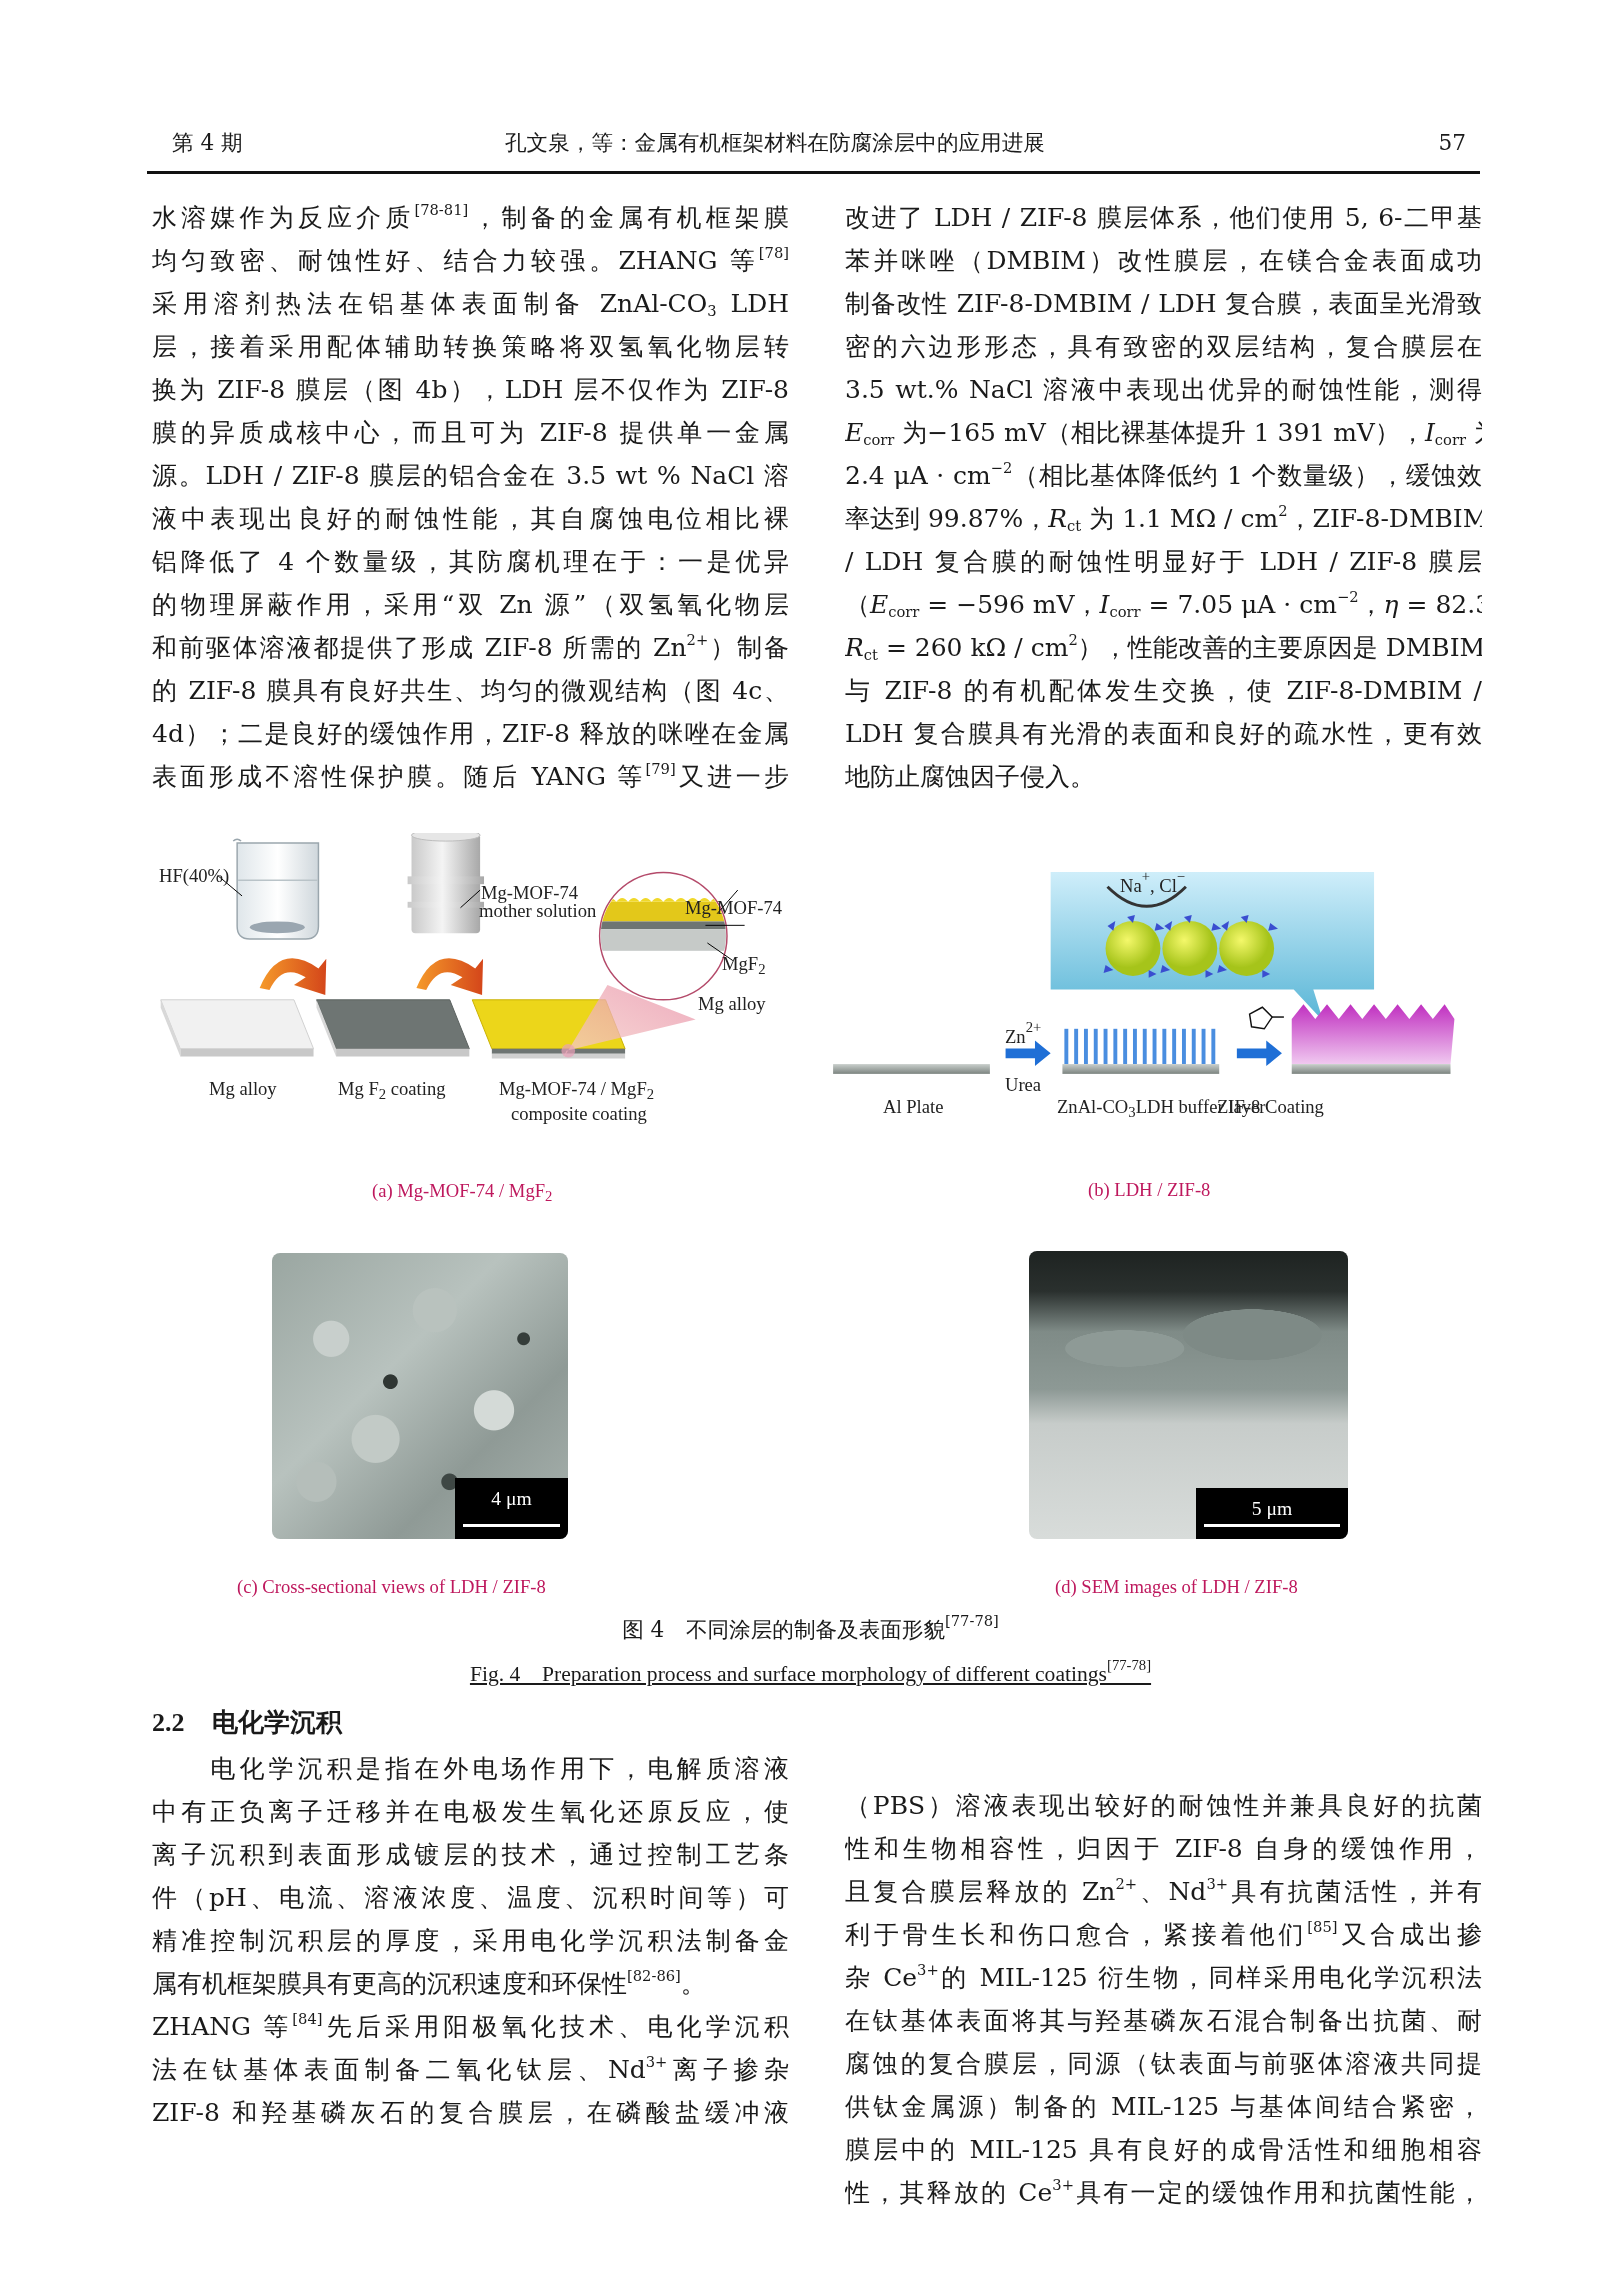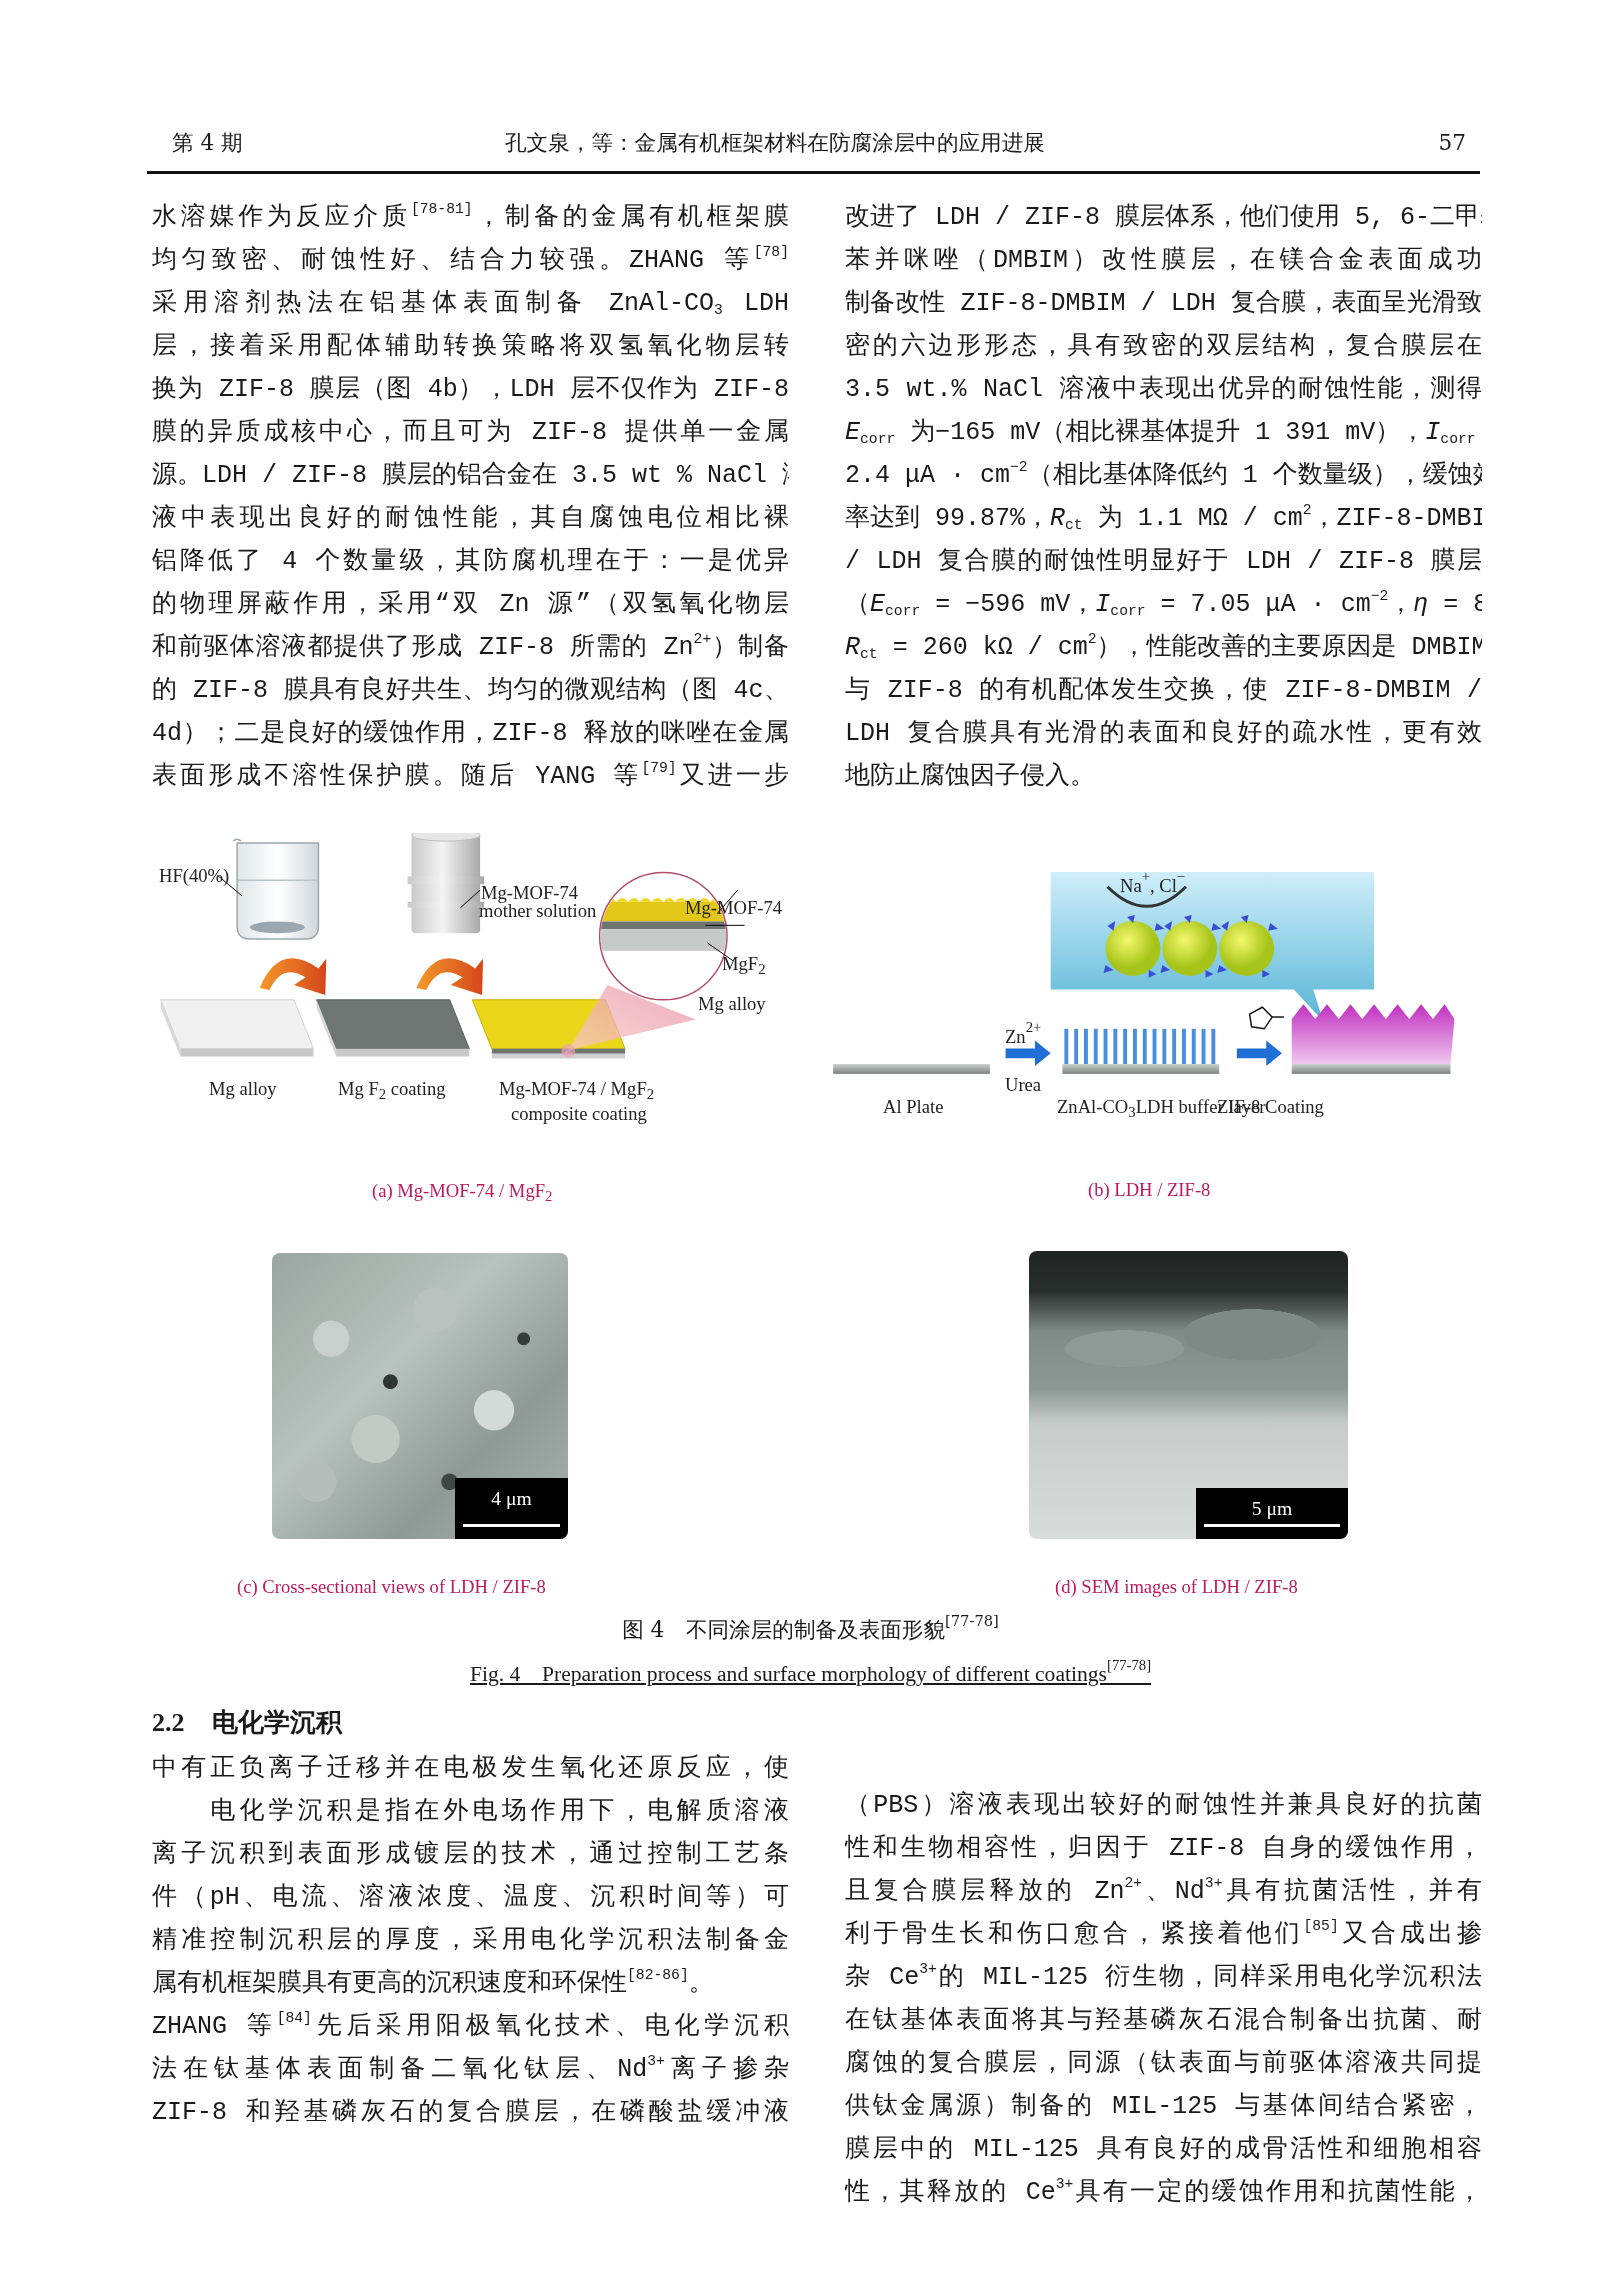--- a/index.html
+++ b/index.html
@@ -5,21 +5,21 @@
   html, body { margin: 0; padding: 0; background: #ffffff; }
   body { width: 1621px; height: 2293px; position: relative; overflow: hidden;
          font-family: "DejaVu Serif", "Liberation Serif", serif; color: #1a1a1a; }
   .header { position: absolute; left: 172px; top: 127px; width: 1294px; height: 39px; }
   .header span { position: absolute; top: 0; font-size: 21.6px; line-height: 31px; }
   .h-issue { left: 0; }
   .h-title { left: 333px; }
   .h-page { right: 0; }
   .header-rule { position: absolute; left: 147px; top: 171px; width: 1333px; height: 2.9px; background: #111; }
 
-  .col { position: absolute; width: 637px; font-size: 25px; line-height: 43px; text-align: justify; font-family: Liberation Mono, monospace; }
+  .col { position: absolute; width: 637px; font-size: 25px; line-height: 43px; text-align: justify; }
   .col .line { display: block; white-space: nowrap; text-align-last: justify; text-align: justify; height: 43px; overflow: hidden; }
   .col .line.last { text-align-last: left; }
   sup { font-size: 14.7px; line-height: 0; vertical-align: 10.8px; }
   sub { font-size: 14.7px; line-height: 0; vertical-align: -3.9px; }
   i { font-style: italic; }
 
   .col-l1 { left: 152px; top: 196px; }
   .col-r1 { left: 845px; top: 196px; }
   .col-l2 { left: 152px; top: 1747px; }
   .col-r2 { left: 845px; top: 1784px; }
@@ -289,22 +289,22 @@
 
   <div class="cap-zh">图 4　不同涂层的制备及表面形貌<sup>[77-78]</sup></div>
   <div class="cap-en">Fig. 4　Preparation process and surface morphology of different coatings<sup>[77-78]</sup></div>
 </div>
 
 <div class="sec-title">
   <span class="num">2.2</span><span>电化学沉积</span>
 </div>
 
 <div class="col col-l2">
+    <span class="line">　　电化学沉积是指在外电场作用下，电解质溶液</span>
     <span class="line">中有正负离子迁移并在电极发生氧化还原反应，使</span>
-    <span class="line">　　电化学沉积是指在外电场作用下，电解质溶液</span>
     <span class="line">离子沉积到表面形成镀层的技术，通过控制工艺条</span>
     <span class="line">件（pH、电流、溶液浓度、温度、沉积时间等）可</span>
     <span class="line">精准控制沉积层的厚度，采用电化学沉积法制备金</span>
     <span class="line last">属有机框架膜具有更高的沉积速度和环保性<sup>[82-86]</sup>。</span>
     <span class="line">ZHANG 等<sup>[84]</sup>先后采用阳极氧化技术、电化学沉积</span>
     <span class="line">法在钛基体表面制备二氧化钛层、Nd<sup>3+</sup>离子掺杂</span>
     <span class="line">ZIF-8 和羟基磷灰石的复合膜层，在磷酸盐缓冲液</span>
   </div>
 <div class="col col-r2">
     <span class="line">（PBS）溶液表现出较好的耐蚀性并兼具良好的抗菌</span>

